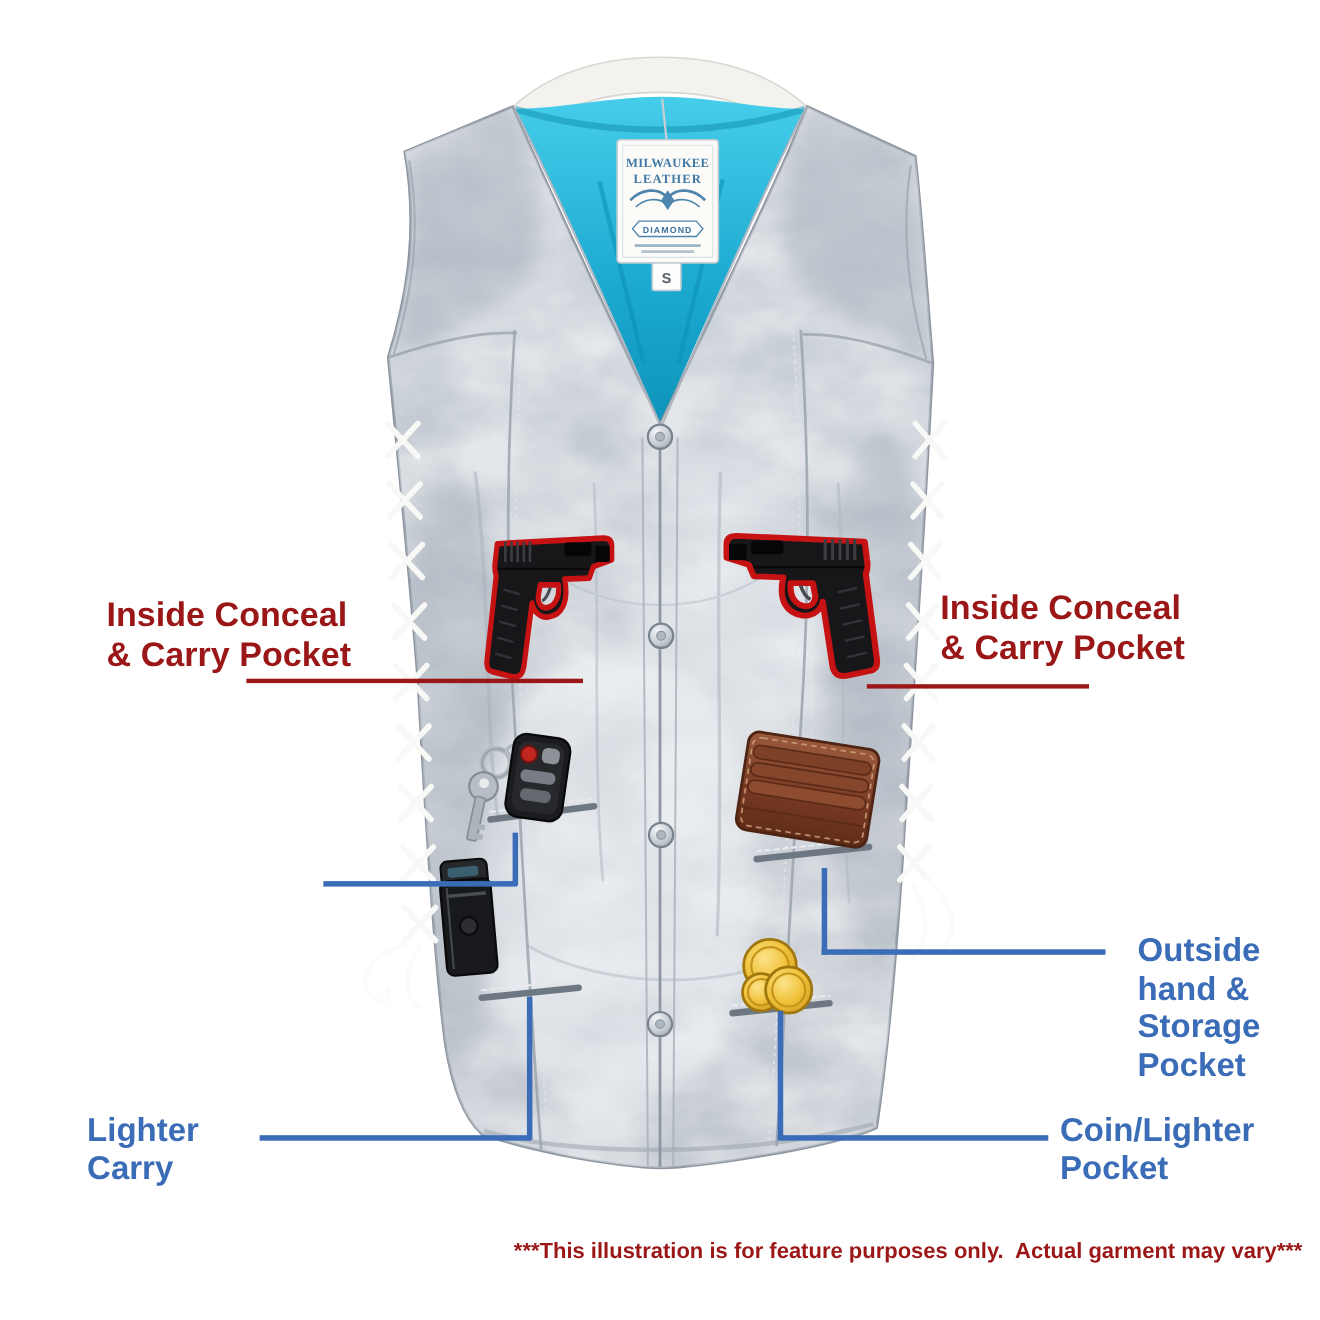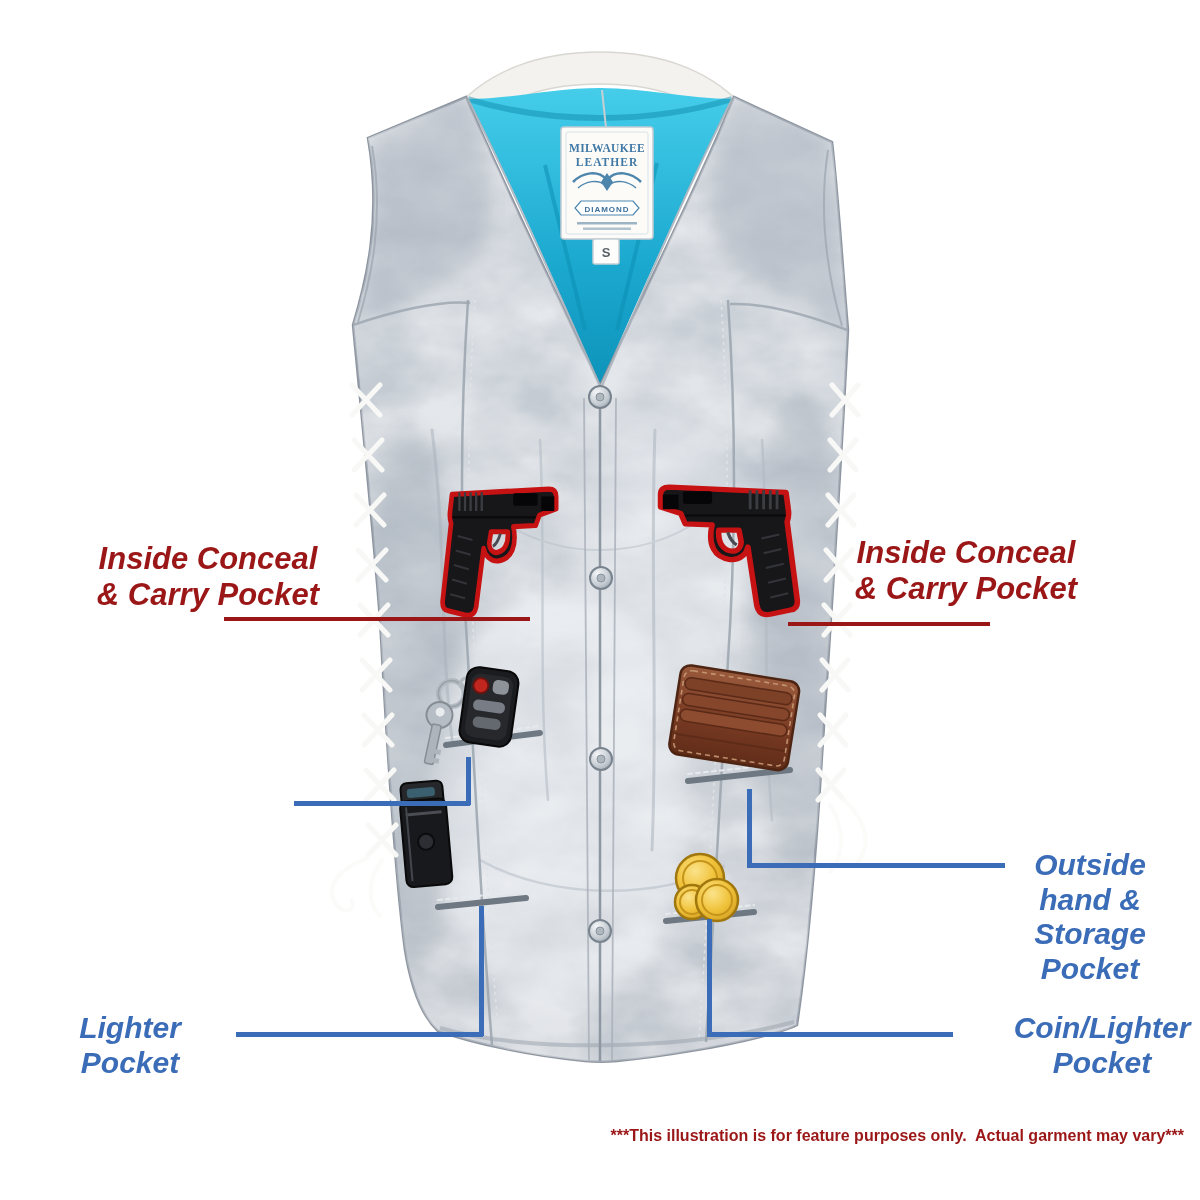--- a/index.html
+++ b/index.html
@@ -1,29 +1,29 @@
 <!DOCTYPE html>
 <html style="--callout-red: #9b1616; --callout-blue: #3a6cb7; --gun-outline-red: #c61212; --lining-teal: #1ba8cf; --vest-gray: #c6ccd4;"><head>
 <meta charset="utf-8">
 <style>
   html,body{margin:0;padding:0;background:#ffffff;}
   .canvas{position:relative;width:1200px;height:1200px;background:#ffffff;overflow:hidden;
           font-family:"Liberation Sans",sans-serif;}
   .art{position:absolute;left:0;top:0;}
-  .label{position:absolute;font-weight:bold;text-align:center;white-space:pre-line;
-         line-height:1.15;transform:translateX(-50%);font-style:italic;}
+  .label{position:absolute;font-weight:bold;text-align:left;white-space:pre-line;
+         line-height:1.15;transform:translateX(-50%);}
   .label.red{color:var(--callout-red);font-size:31px;}
   .label.blue{color:var(--callout-blue);font-size:30px;}
   .cline{position:absolute;}
   .cline.red{background:var(--callout-red);}
   .cline.blue{background:var(--callout-blue);}
   .cline.h.red{height:4px;}
   .cline.h.blue{height:5px;}
   .cline.v.blue{width:5px;}
-  .disclaimer{position:absolute;right:16px;top:1127px;font-size:16px;font-weight:bold;
+  .disclaimer{position:absolute;right:16px;top:1127px;font-size:20px;font-weight:bold;
               color:var(--callout-red);white-space:pre;}
 </style>
 </head>
 <body>
 
 <div class="canvas">
 
   <svg class="art" width="1200" height="1200" viewBox="0 0 1200 1200">
     <defs>
       <linearGradient id="vestGrad" x1="0" y1="0" x2="0" y2="1">
@@ -249,18 +249,18 @@
 
   <div class="label red" style="left:208px;top:541px">Inside Conceal
 &amp; Carry Pocket</div>
   <div class="label red" style="left:966px;top:535px">Inside Conceal
 &amp; Carry Pocket</div>
   <div class="label blue" style="left:1090px;top:848px">Outside
 hand &amp;
 Storage
 Pocket</div>
   <div class="label blue" style="left:130px;top:1011px">Lighter
-Pocket</div>
-  <div class="label blue" style="left:1102px;top:1011px">Coin/Lighter
+Carry</div>
+  <div class="label blue" style="left:1052px;top:1011px">Coin/Lighter
 Pocket</div>
 
   <div class="disclaimer">***This illustration is for feature purposes only.  Actual garment may vary***</div>
 </div>
 
 </body></html>

